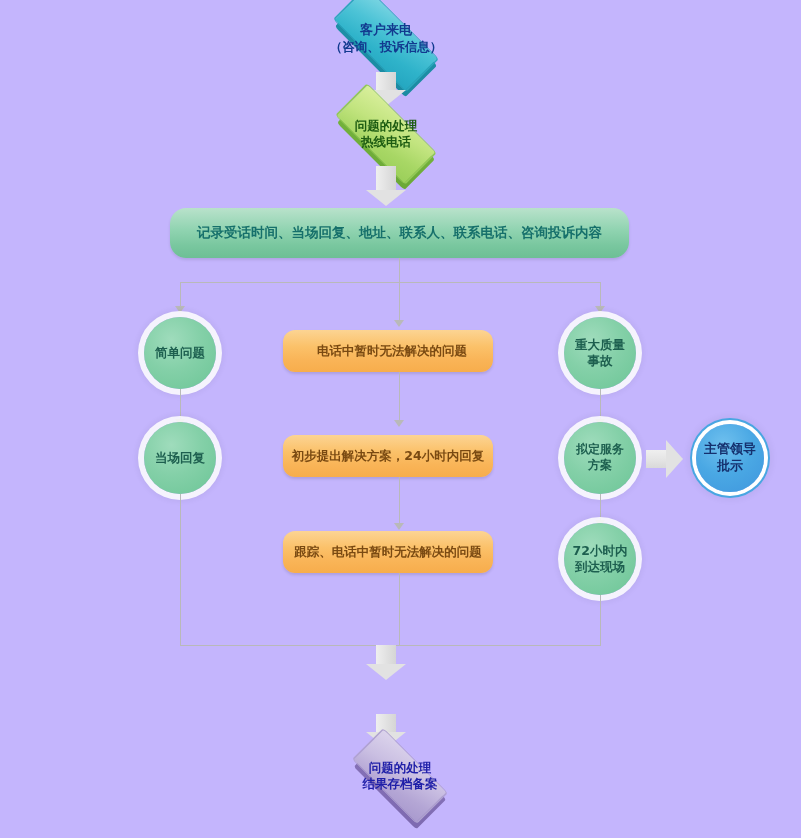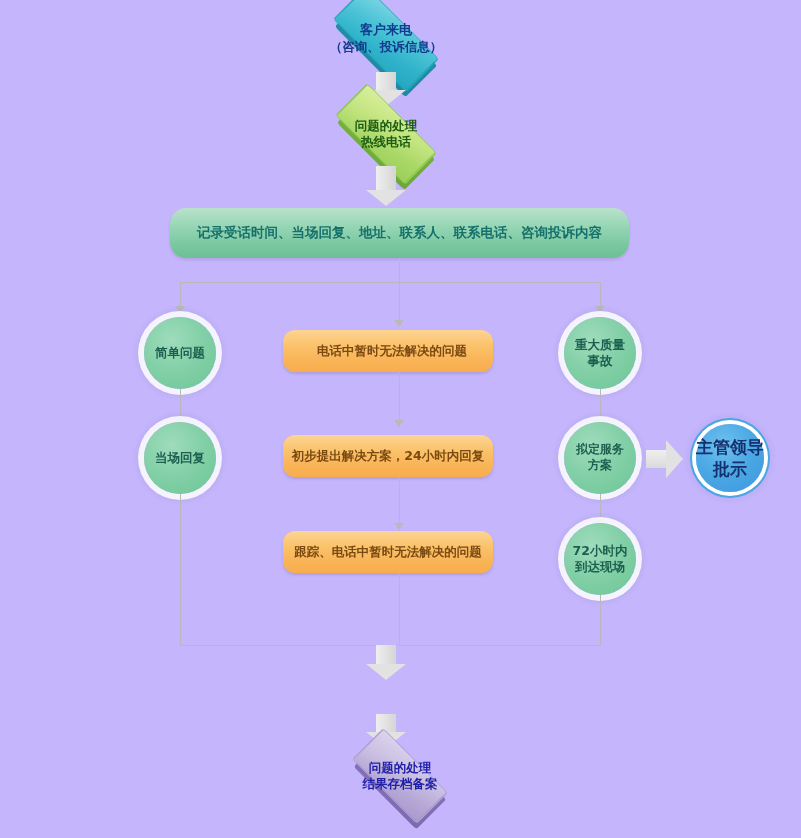--- a/index.html
+++ b/index.html
@@ -180,21 +180,21 @@
 
   <div class="blockarrow blockarrow-right" style="left:646px;top:440px;width:37px;height:38px;">
     <div style="position:absolute;left:0;top:50%;transform:translateY(-50%);
                 width:20px;height:18px;
                 background:linear-gradient(180deg,#efefef 0%,#e4e4e4 55%,#d9d9d9 100%);"></div>
     <div style="position:absolute;right:0;top:50%;transform:translateY(-50%);
                 width:0;height:0;border-top:19px solid transparent;border-bottom:19px solid transparent;
                 border-left:17px solid #e2e2e2;"></div>
   </div>
 
-  <div class="circ circ-blue" style="left:696px;top:424px;width:68px;height:68px;font-size:17px;">
+  <div class="circ circ-blue" style="left:696px;top:424px;width:68px;height:68px;font-size:13px;">
     <span>主管领导</span>
     <span>批示</span>
   </div>
 
   <div class="vline" style="left:399px;top:477px;height:48px;"></div>
   <div class="arrowhead" style="left:394px;top:523px;"></div>
 
   <div class="vline" style="left:600px;top:494px;height:28px;"></div>
   <div class="arrowhead" style="left:595px;top:520px;"></div>
 

